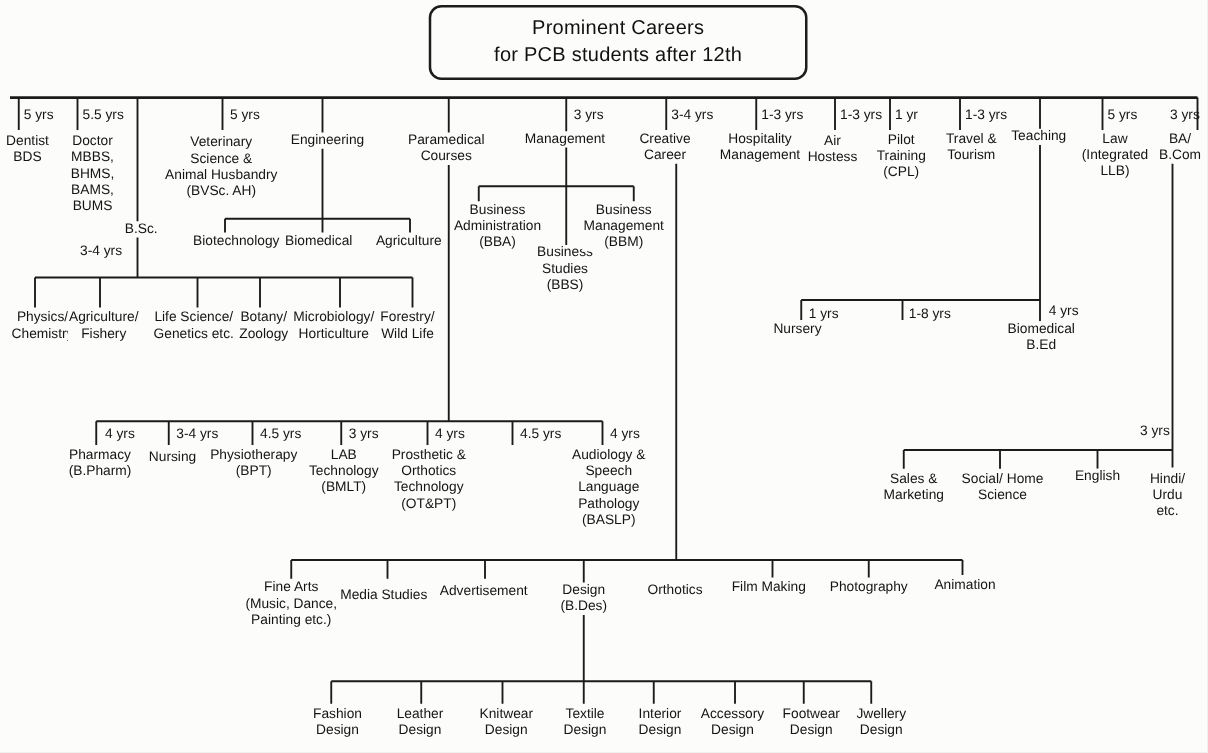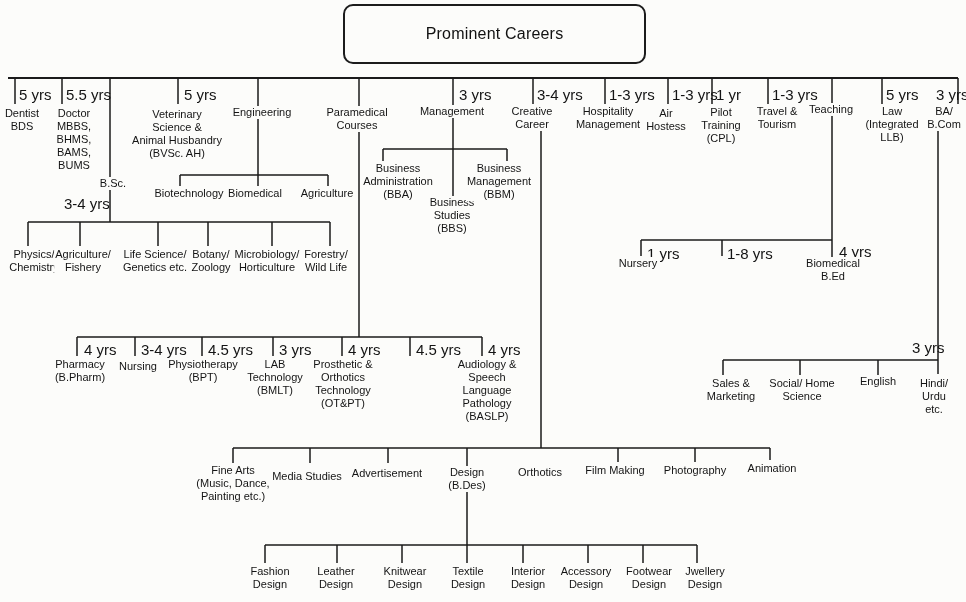--- a/index.html
+++ b/index.html
@@ -16,21 +16,21 @@
     z-index:2;
   }
   .titlebox span{font-size:16px;line-height:1.35;letter-spacing:.2px;color:#111;}
   .lbl{
     position:absolute;transform:translateX(-50%);z-index:1;
     white-space:pre-line;text-align:center;
     font-size:11px;line-height:1.18;background:#fcfcfa;padding:0 1px;color:#141414;
   }
   .dur{
     position:absolute;z-index:1;white-space:nowrap;
-    font-size:15px;color:#141414;
+    font-size:11px;color:#141414;
   }
 </style>
 </head>
 <body>
 
 <div class="stage">
 
   <svg class="lines" width="966" height="602" viewBox="0 0 966 602" fill="none" stroke="#1b1b1b" stroke-width="1.5">
 
     <path d="M8 78H958" stroke-width="2.2"></path>
@@ -51,20 +51,21 @@
 
     <path d="M723 360H938M723 360V375M800 360V375M878 360V375"></path>
 
     <path d="M233 448H770M233 448V463M310 448V463M388 448V463M618 448V462M695 448V462M770 448V460M467 448V545"></path>
 
     <path d="M265 545H697M265 545V563M337 545V563M402 545V563M467 545V563M523 545V563M588 545V563M643 545V563M697 545V563"></path>
   </svg>
 
   <div class="titlebox">
     <span>Prominent Careers</span>
+    <span>for PCB students after 12th</span>
   </div>
 
   <div class="dur" style="left:19px;top:86px">5 yrs</div>
   <div class="dur" style="left:66px;top:86px">5.5 yrs</div>
   <div class="dur" style="left:184px;top:86px">5 yrs</div>
   <div class="dur" style="left:459px;top:86px">3 yrs</div>
   <div class="dur" style="left:537px;top:86px">3-4  yrs</div>
   <div class="dur" style="left:609px;top:86px">1-3 yrs</div>
   <div class="dur" style="left:672px;top:86px">1-3 yrs</div>
   <div class="dur" style="left:716px;top:86px">1 yr</div>

